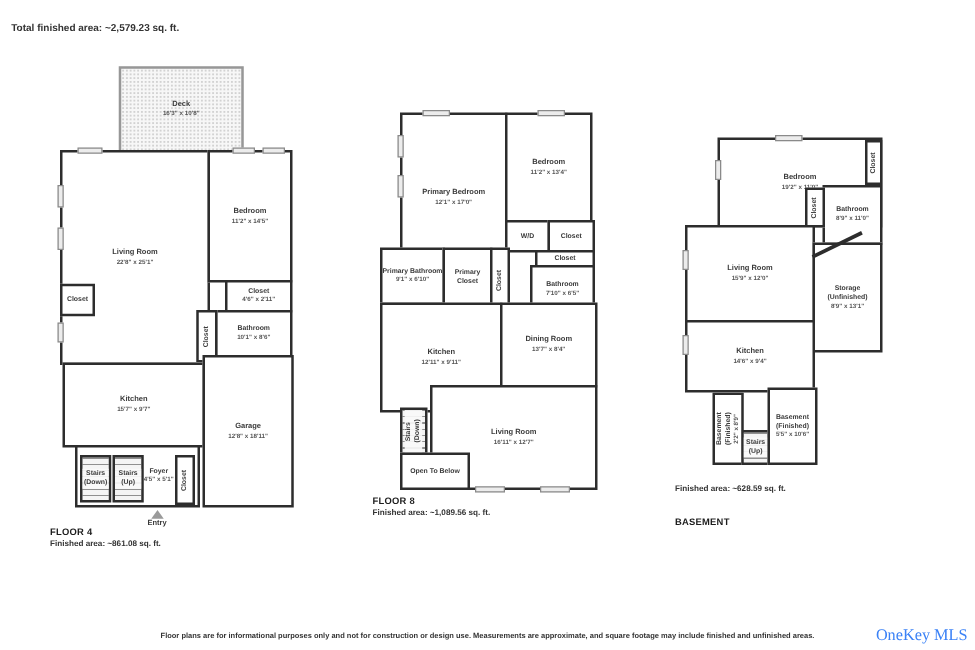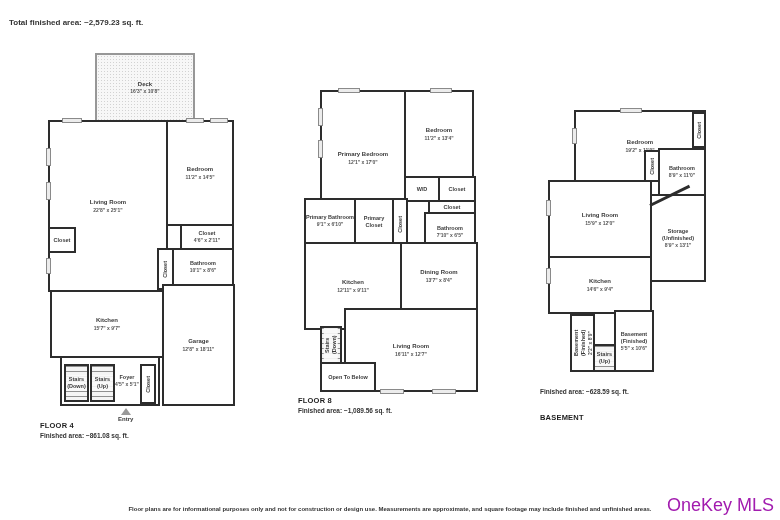--- a/index.html
+++ b/index.html
@@ -22,21 +22,21 @@
   .win{position:absolute;background:#ececec;border:1px solid #8a8a8a;box-sizing:border-box;}
   .plan-title{position:absolute;font-size:7.5px;font-weight:bold;color:#1e1e1e;letter-spacing:0.2px;}
   .plan-area{position:absolute;font-size:6.5px;font-weight:bold;color:#333;}
   .entry-wrap{position:absolute;display:flex;flex-direction:column;align-items:center;}
   .arrow-up{width:0;height:0;border-left:5px solid transparent;border-right:5px solid transparent;
             border-bottom:7px solid #9a9a9a;}
   .entry-lbl{font-size:6px;font-weight:bold;color:#3a3a3a;margin-top:1px;}
   .diag{position:absolute;background:#2d2d2d;height:3px;transform-origin:left center;}
   .footer{position:absolute;left:0;right:0;bottom:8px;text-align:center;
           font-size:6px;font-weight:bold;color:#333;}
-  .watermark{position:absolute;right:6px;bottom:4px;font-size:18px;color:#a21caf;}
+  .watermark{position:absolute;right:6px;bottom:4px;font-size:13px;color:#3b82f6;font-family:Liberation Serif, serif;}
 </style>
 </head>
 <body>
 
 <div id="canvas">
 
   <div class="hdr">Total finished area: ~2,579.23 sq. ft.</div>
 
   <div>
     <div class="room deck" style="left:95px;top:53px;width:100px;height:69px;">

